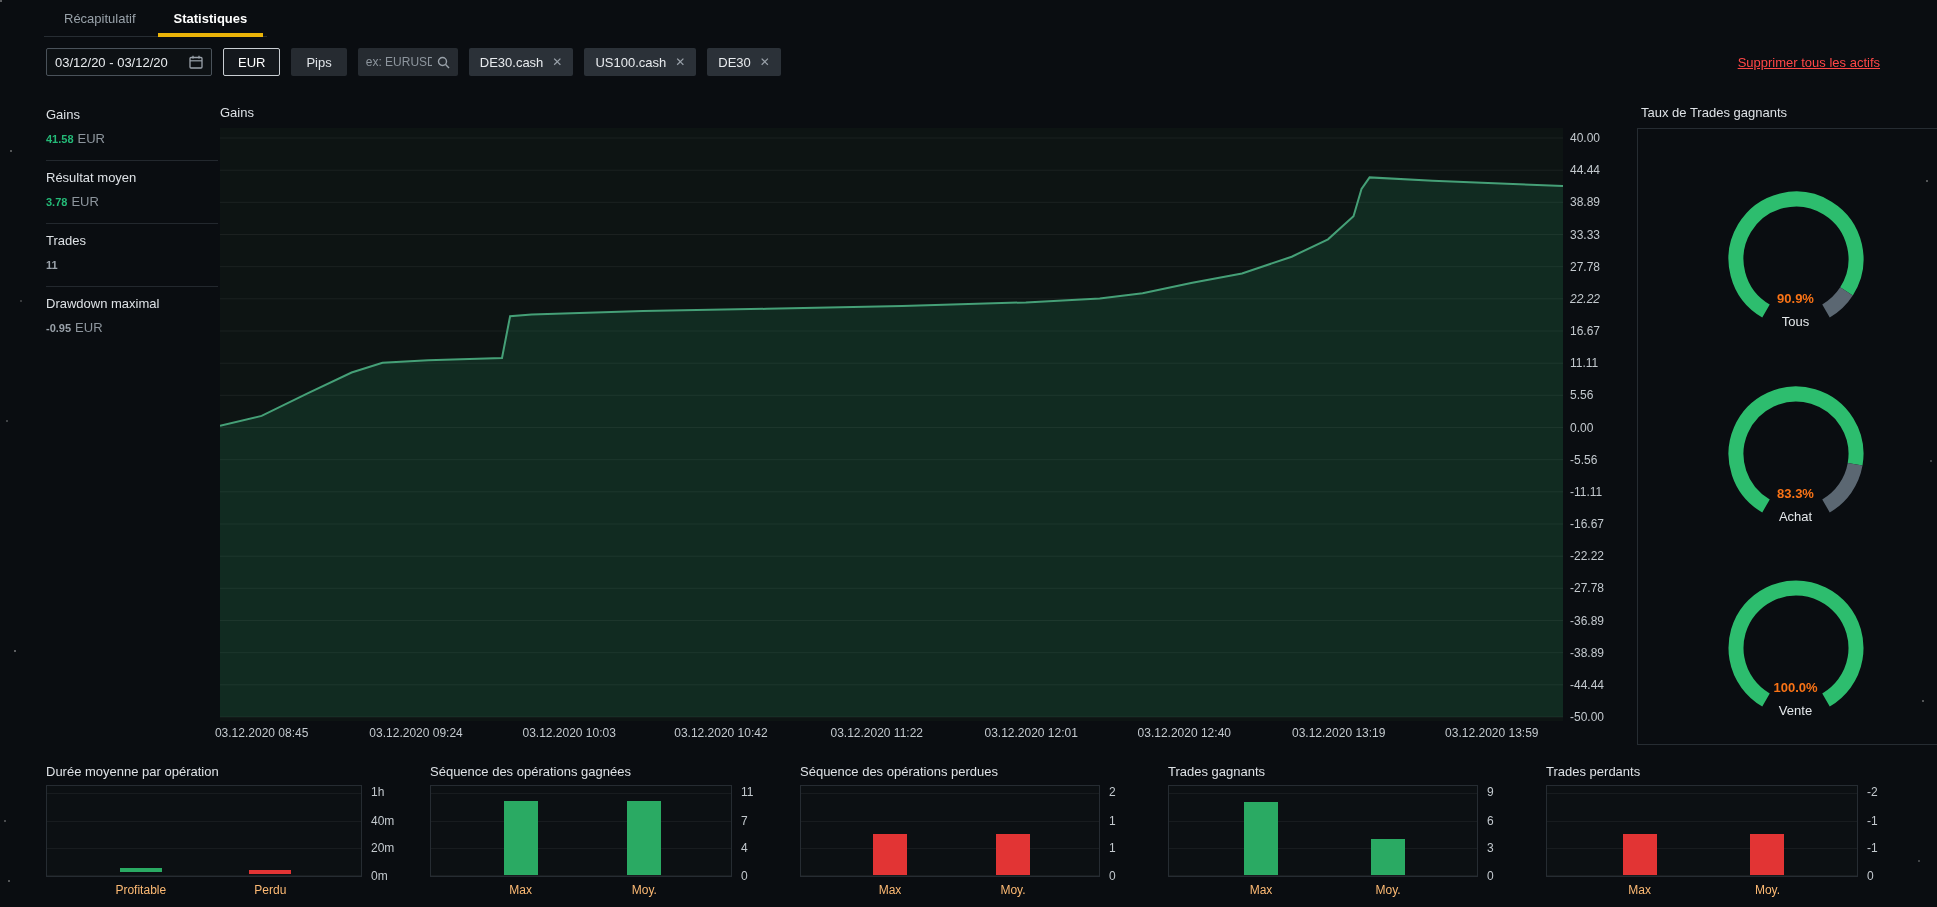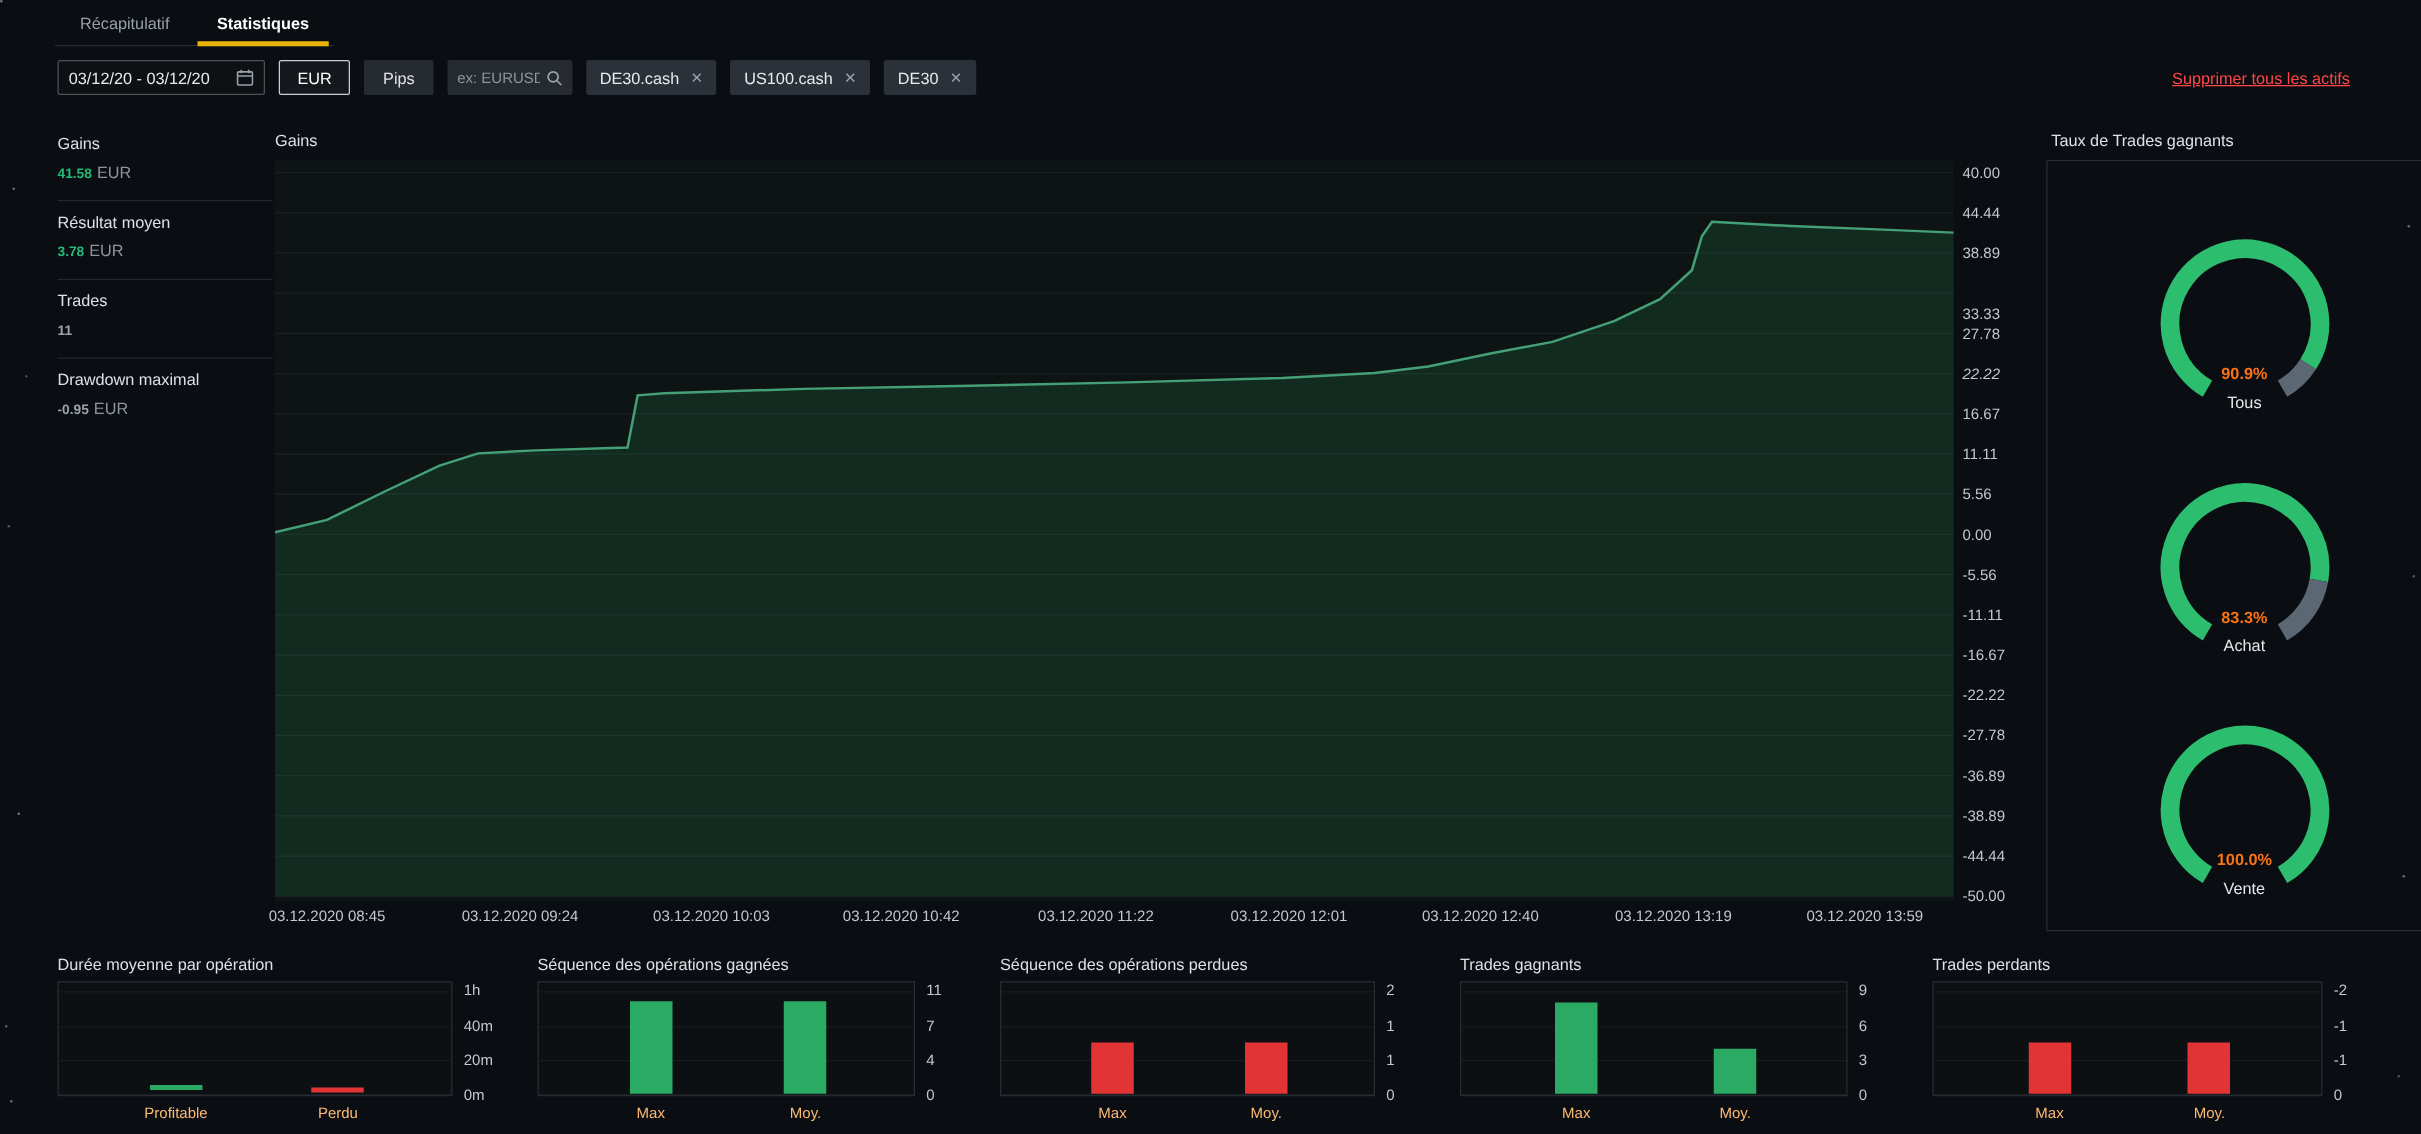--- a/index.html
+++ b/index.html
@@ -190,21 +190,21 @@
           <line class="grid" x1="0" y1="556.8" x2="1343" y2="556.8"></line>
           <line class="grid" x1="0" y1="589.0" x2="1343" y2="589.0"></line>
           <polygon class="area-fill" points="0.0,297.8 41.6,287.9 88.6,264.8 131.6,244.5 162.5,234.7 208.2,232.3 282.0,230.0 290.1,188.3 311.6,186.6 423.0,183.1 546.6,180.8 682.2,177.9 805.8,174.4 879.7,170.4 922.6,165.2 972.3,154.8 1022.0,145.5 1071.7,128.7 1108.0,111.3 1133.5,88.2 1141.5,61.0 1149.6,49.4 1212.7,52.8 1286.6,55.7 1343.0,58.1 1343,589.0 0,589.0"></polygon>
           <polyline class="area-line" points="0.0,297.8 41.6,287.9 88.6,264.8 131.6,244.5 162.5,234.7 208.2,232.3 282.0,230.0 290.1,188.3 311.6,186.6 423.0,183.1 546.6,180.8 682.2,177.9 805.8,174.4 879.7,170.4 922.6,165.2 972.3,154.8 1022.0,145.5 1071.7,128.7 1108.0,111.3 1133.5,88.2 1141.5,61.0 1149.6,49.4 1212.7,52.8 1286.6,55.7 1343.0,58.1"></polyline>
         </svg>
     </div>
     <div class="yticks" id="gains-yticks">
         <div class="ytick" style="top: 10px;">40.00</div>
         <div class="ytick" style="top: 42.1667px;">44.44</div>
         <div class="ytick" style="top: 74.3333px;">38.89</div>
-        <div class="ytick" style="top: 106.5px; margin-top: 16px;">33.33</div>
+        <div class="ytick" style="top: 106.5px;">33.33</div>
         <div class="ytick" style="top: 138.667px;">27.78</div>
         <div class="ytick" style="top: 170.833px; font-style: italic;">22.22</div>
         <div class="ytick" style="top: 203px;">16.67</div>
         <div class="ytick" style="top: 235.167px;">11.11</div>
         <div class="ytick" style="top: 267.333px;">5.56</div>
         <div class="ytick" style="top: 299.5px;">0.00</div>
         <div class="ytick" style="top: 331.667px;">-5.56</div>
         <div class="ytick" style="top: 363.833px;">-11.11</div>
         <div class="ytick" style="top: 396px;">-16.67</div>
         <div class="ytick" style="top: 428.167px;">-22.22</div>

